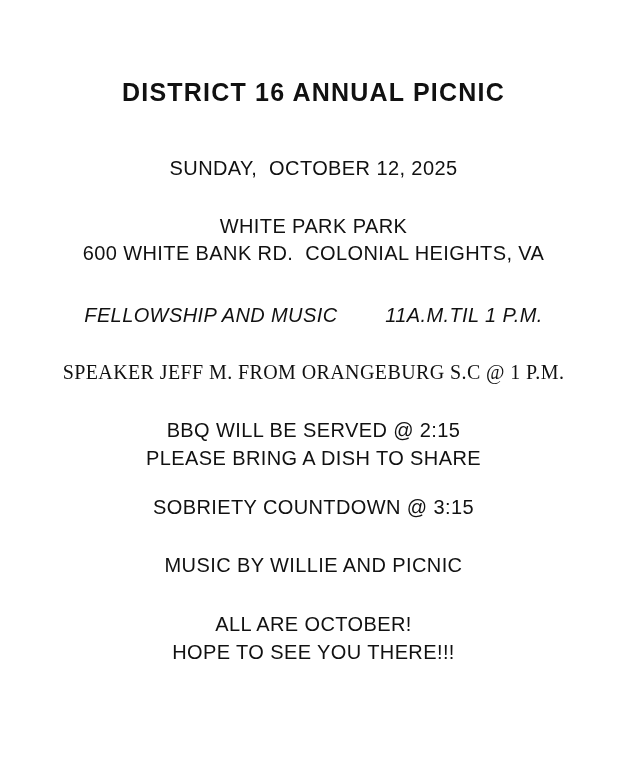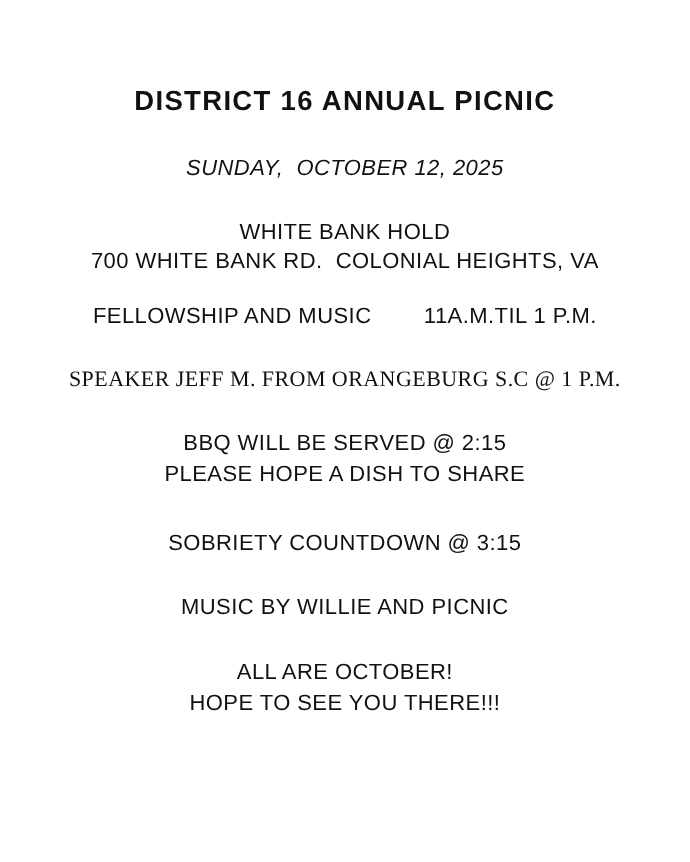--- a/index.html
+++ b/index.html
@@ -36,57 +36,57 @@
     margin-top: 30px;
     width: 100%;
   }
   .line {
     font-size: 20px;
     letter-spacing: 0.4px;
     line-height: 1.38;
     text-align: center;
     white-space: pre;
   }
-  .block-date { margin-top: 33px; font-style: italic; }
+  .block-date { margin-top: 48px; }
   .block-venue { margin-top: 30px; }
-  .block-fellowship { margin-top: 22px; }
+  .block-fellowship { margin-top: 34px; font-style: italic; }
   .block-speaker { margin-top: 30px; font-family: Liberation Serif, serif; }
   .block-bbq { }
-  .block-sobriety { margin-top: 36px; }
+  .block-sobriety { margin-top: 22px; }
   .block-music { margin-top: 30px; }
   .block-bluestar { margin-top: 30px; }
   .block-welcome { margin-top: 32px; }
 </style>
 </head>
 <body>
 
 <div class="flyer">
 
   <div class="title">DISTRICT 16 ANNUAL PICNIC</div>
 
   <div class="block block-date">
     <div class="line">SUNDAY,  OCTOBER 12, 2025</div>
   </div>
 
   <div class="block block-venue">
-    <div class="line">WHITE BANK HOLD</div>
-    <div class="line">700 WHITE BANK RD.  COLONIAL HEIGHTS, VA</div>
+    <div class="line">WHITE PARK PARK</div>
+    <div class="line">600 WHITE BANK RD.  COLONIAL HEIGHTS, VA</div>
   </div>
 
   <div class="block block-fellowship">
     <div class="line">FELLOWSHIP AND MUSIC        11A.M.TIL 1 P.M.</div>
   </div>
 
   <div class="block block-speaker">
     <div class="line">SPEAKER JEFF M. FROM ORANGEBURG S.C @ 1 P.M.</div>
   </div>
 
   <div class="block block-bbq">
     <div class="line">BBQ WILL BE SERVED @ 2:15</div>
-    <div class="line">PLEASE HOPE A DISH TO SHARE</div>
+    <div class="line">PLEASE BRING A DISH TO SHARE</div>
   </div>
 
   <div class="block block-sobriety">
     <div class="line">SOBRIETY COUNTDOWN @ 3:15</div>
   </div>
 
   <div class="block block-music">
     <div class="line">MUSIC BY WILLIE AND PICNIC</div>
   </div>
 

